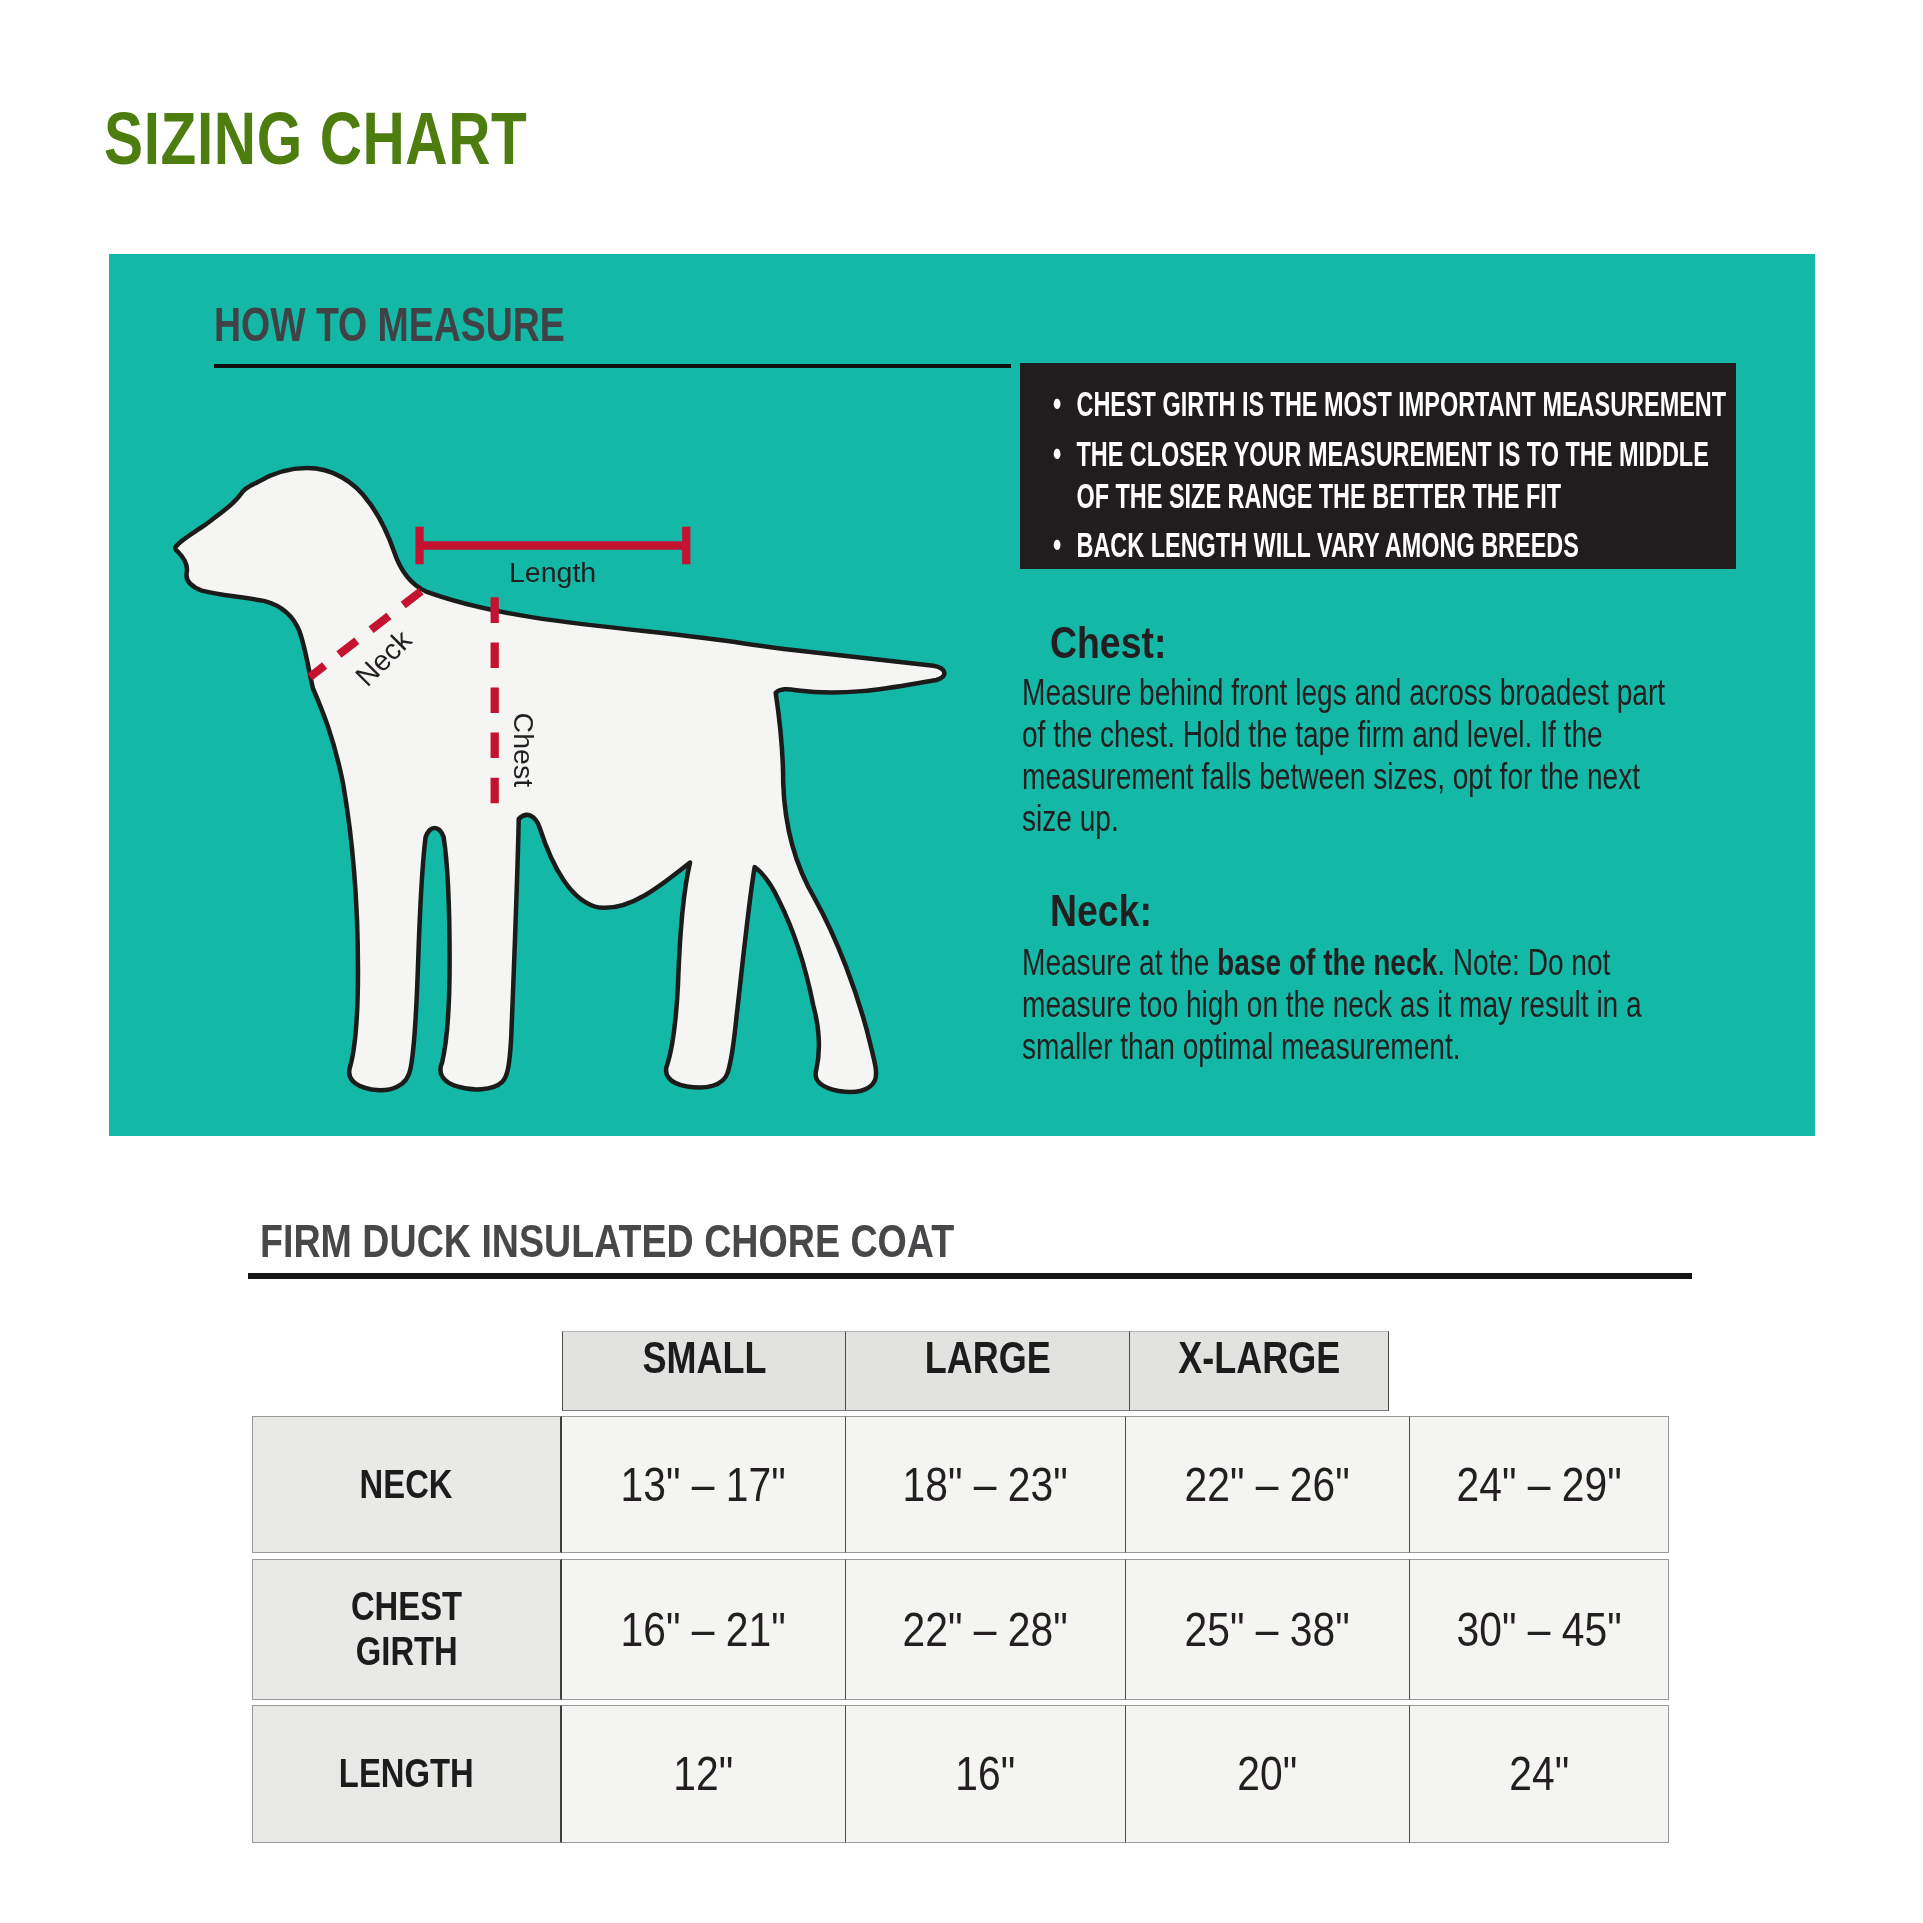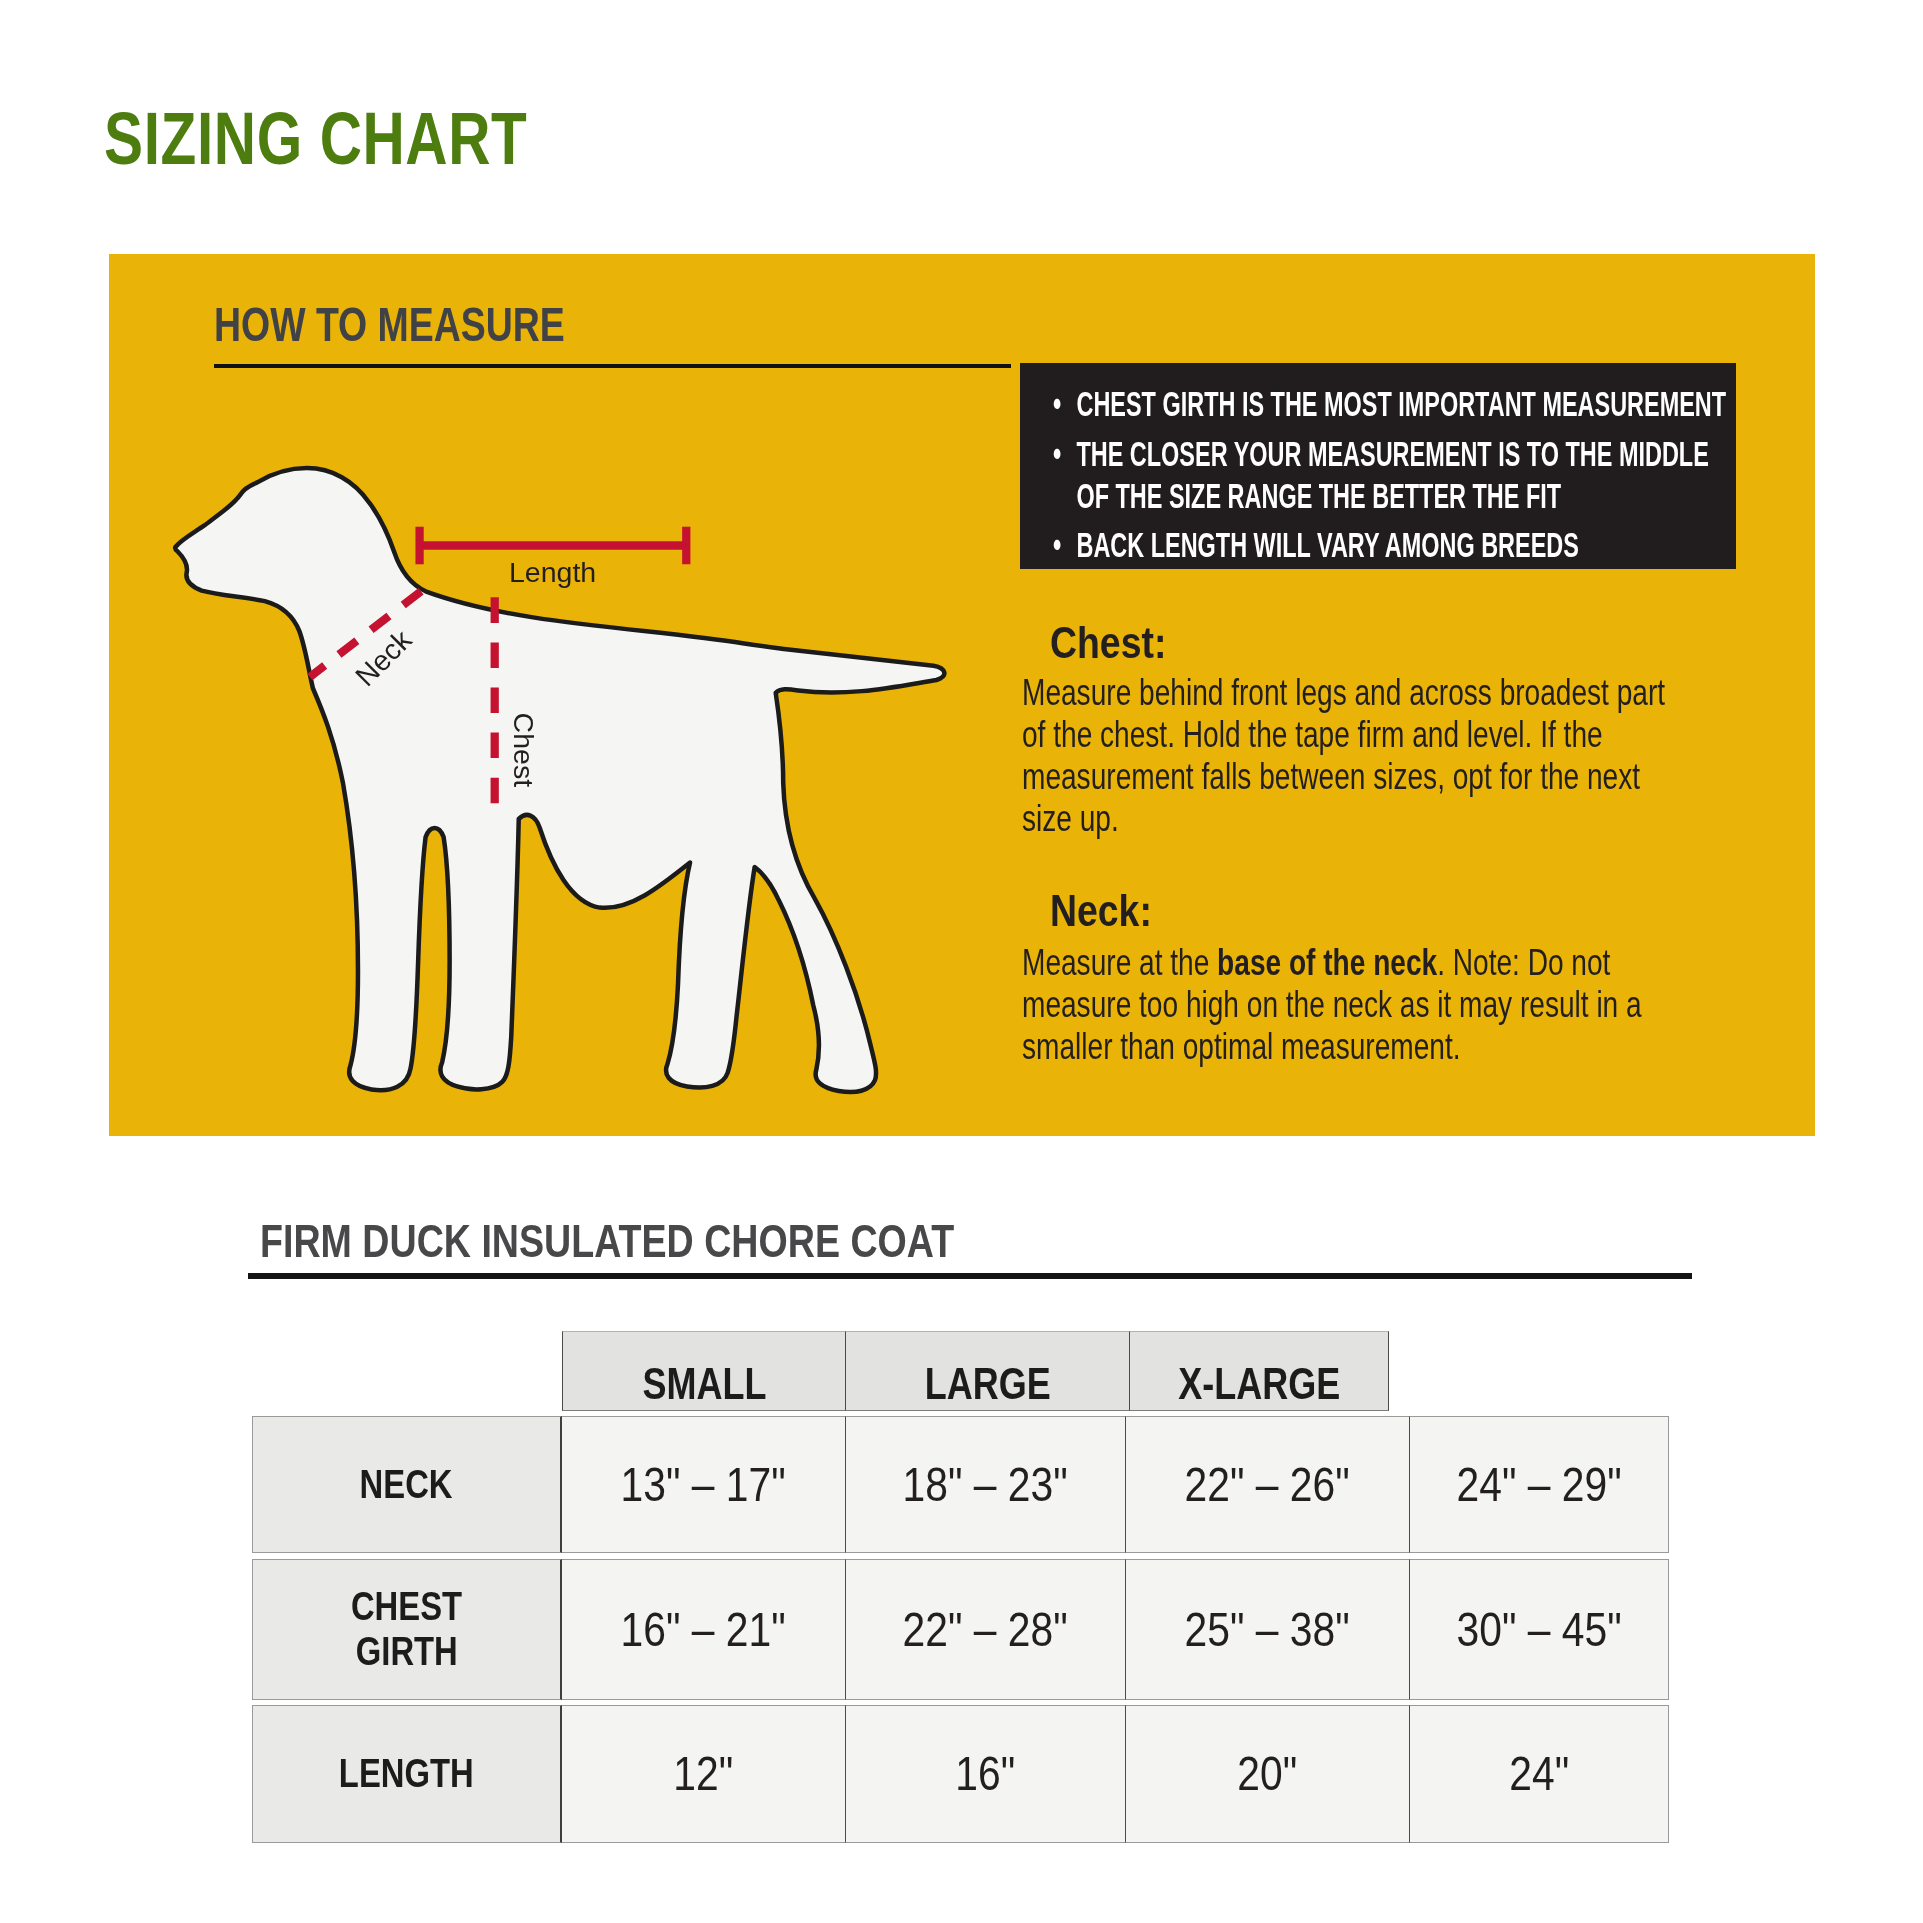--- a/index.html
+++ b/index.html
@@ -6,21 +6,21 @@
   .page{position:relative;width:1924px;height:1924px;background:#ffffff;overflow:hidden;
         font-family:"Liberation Sans","DejaVu Sans",sans-serif;color:#231f20;}
   .condensed{display:inline-block;transform-origin:0 50%;white-space:nowrap;}
 
   
   .page-title{position:absolute;left:104px;top:98px;font-size:75px;line-height:81px;
               font-weight:bold;color:#4d7c0f;letter-spacing:0.8px;}
   .page-title .condensed{transform:scaleX(0.78);}
 
   
-  .measure-panel{position:absolute;left:109px;top:254px;width:1706px;height:882px;background:#eab308;}
+  .measure-panel{position:absolute;left:109px;top:254px;width:1706px;height:882px;background:#14b8a6;}
   .panel-heading{position:absolute;left:105px;top:44px;font-size:48px;line-height:53px;
                  font-weight:bold;color:#414245;}
   .panel-heading .condensed{transform:scaleX(0.78);}
   .panel-underline{position:absolute;left:105px;top:110px;width:797px;height:3.8px;background:#101010;}
 
   
   .dog-svg{position:absolute;left:0;top:0;width:1706px;height:882px;}
 
   
   .notes-box{position:absolute;left:911px;top:109px;width:716px;height:206px;background:#211d1e;
@@ -48,21 +48,21 @@
                  font-weight:bold;color:#48484a;margin-left:12px;}
   .product-title .condensed{transform:scaleX(0.8);}
   .product-underline{position:absolute;left:248px;top:1273px;width:1444px;height:6px;background:#141414;}
 
   
   .size-table{position:absolute;left:252px;top:1331px;width:1441px;}
   .t-row{display:flex;box-sizing:border-box;}
   .header-row{margin-left:310px;height:80px;}
   .gap{height:5.3px;}
   .hcell{box-sizing:border-box;background:#e2e2e1;border-top:1.5px solid #b3b3b3;border-bottom:1.5px solid #7d7d7d;
-         border-left:1.5px solid #4b4b4b;display:flex;align-items:flex-end;justify-content:center;
+         border-left:1.5px solid #4b4b4b;display:flex;align-items:flex-start;justify-content:center;
          font-weight:bold;font-size:45px;color:#1c1c1c;}
   .hcell:last-child{border-right:1.5px solid #4b4b4b;}
   .hcell .condensed{transform-origin:50% 50%;transform:scaleX(0.8);}
   .lcell{box-sizing:border-box;width:310px;background:#e9e9e8;border:1.5px solid #9a9a9a;
          border-right:2.3px solid #3f3f3f;display:flex;flex-direction:column;align-items:center;
          justify-content:center;font-weight:bold;font-size:41px;line-height:45px;color:#1c1c1c;text-align:center;}
   .lcell .condensed{transform-origin:50% 50%;transform:scaleX(0.8);}
   .dcell{box-sizing:border-box;background:#f4f4f2;border-top:1.5px solid #9a9a9a;border-bottom:1.5px solid #9a9a9a;
          display:flex;align-items:center;justify-content:center;font-size:48px;color:#231f20;}
   .dcell + .dcell{border-left:1.5px solid #4b4b4b;}

